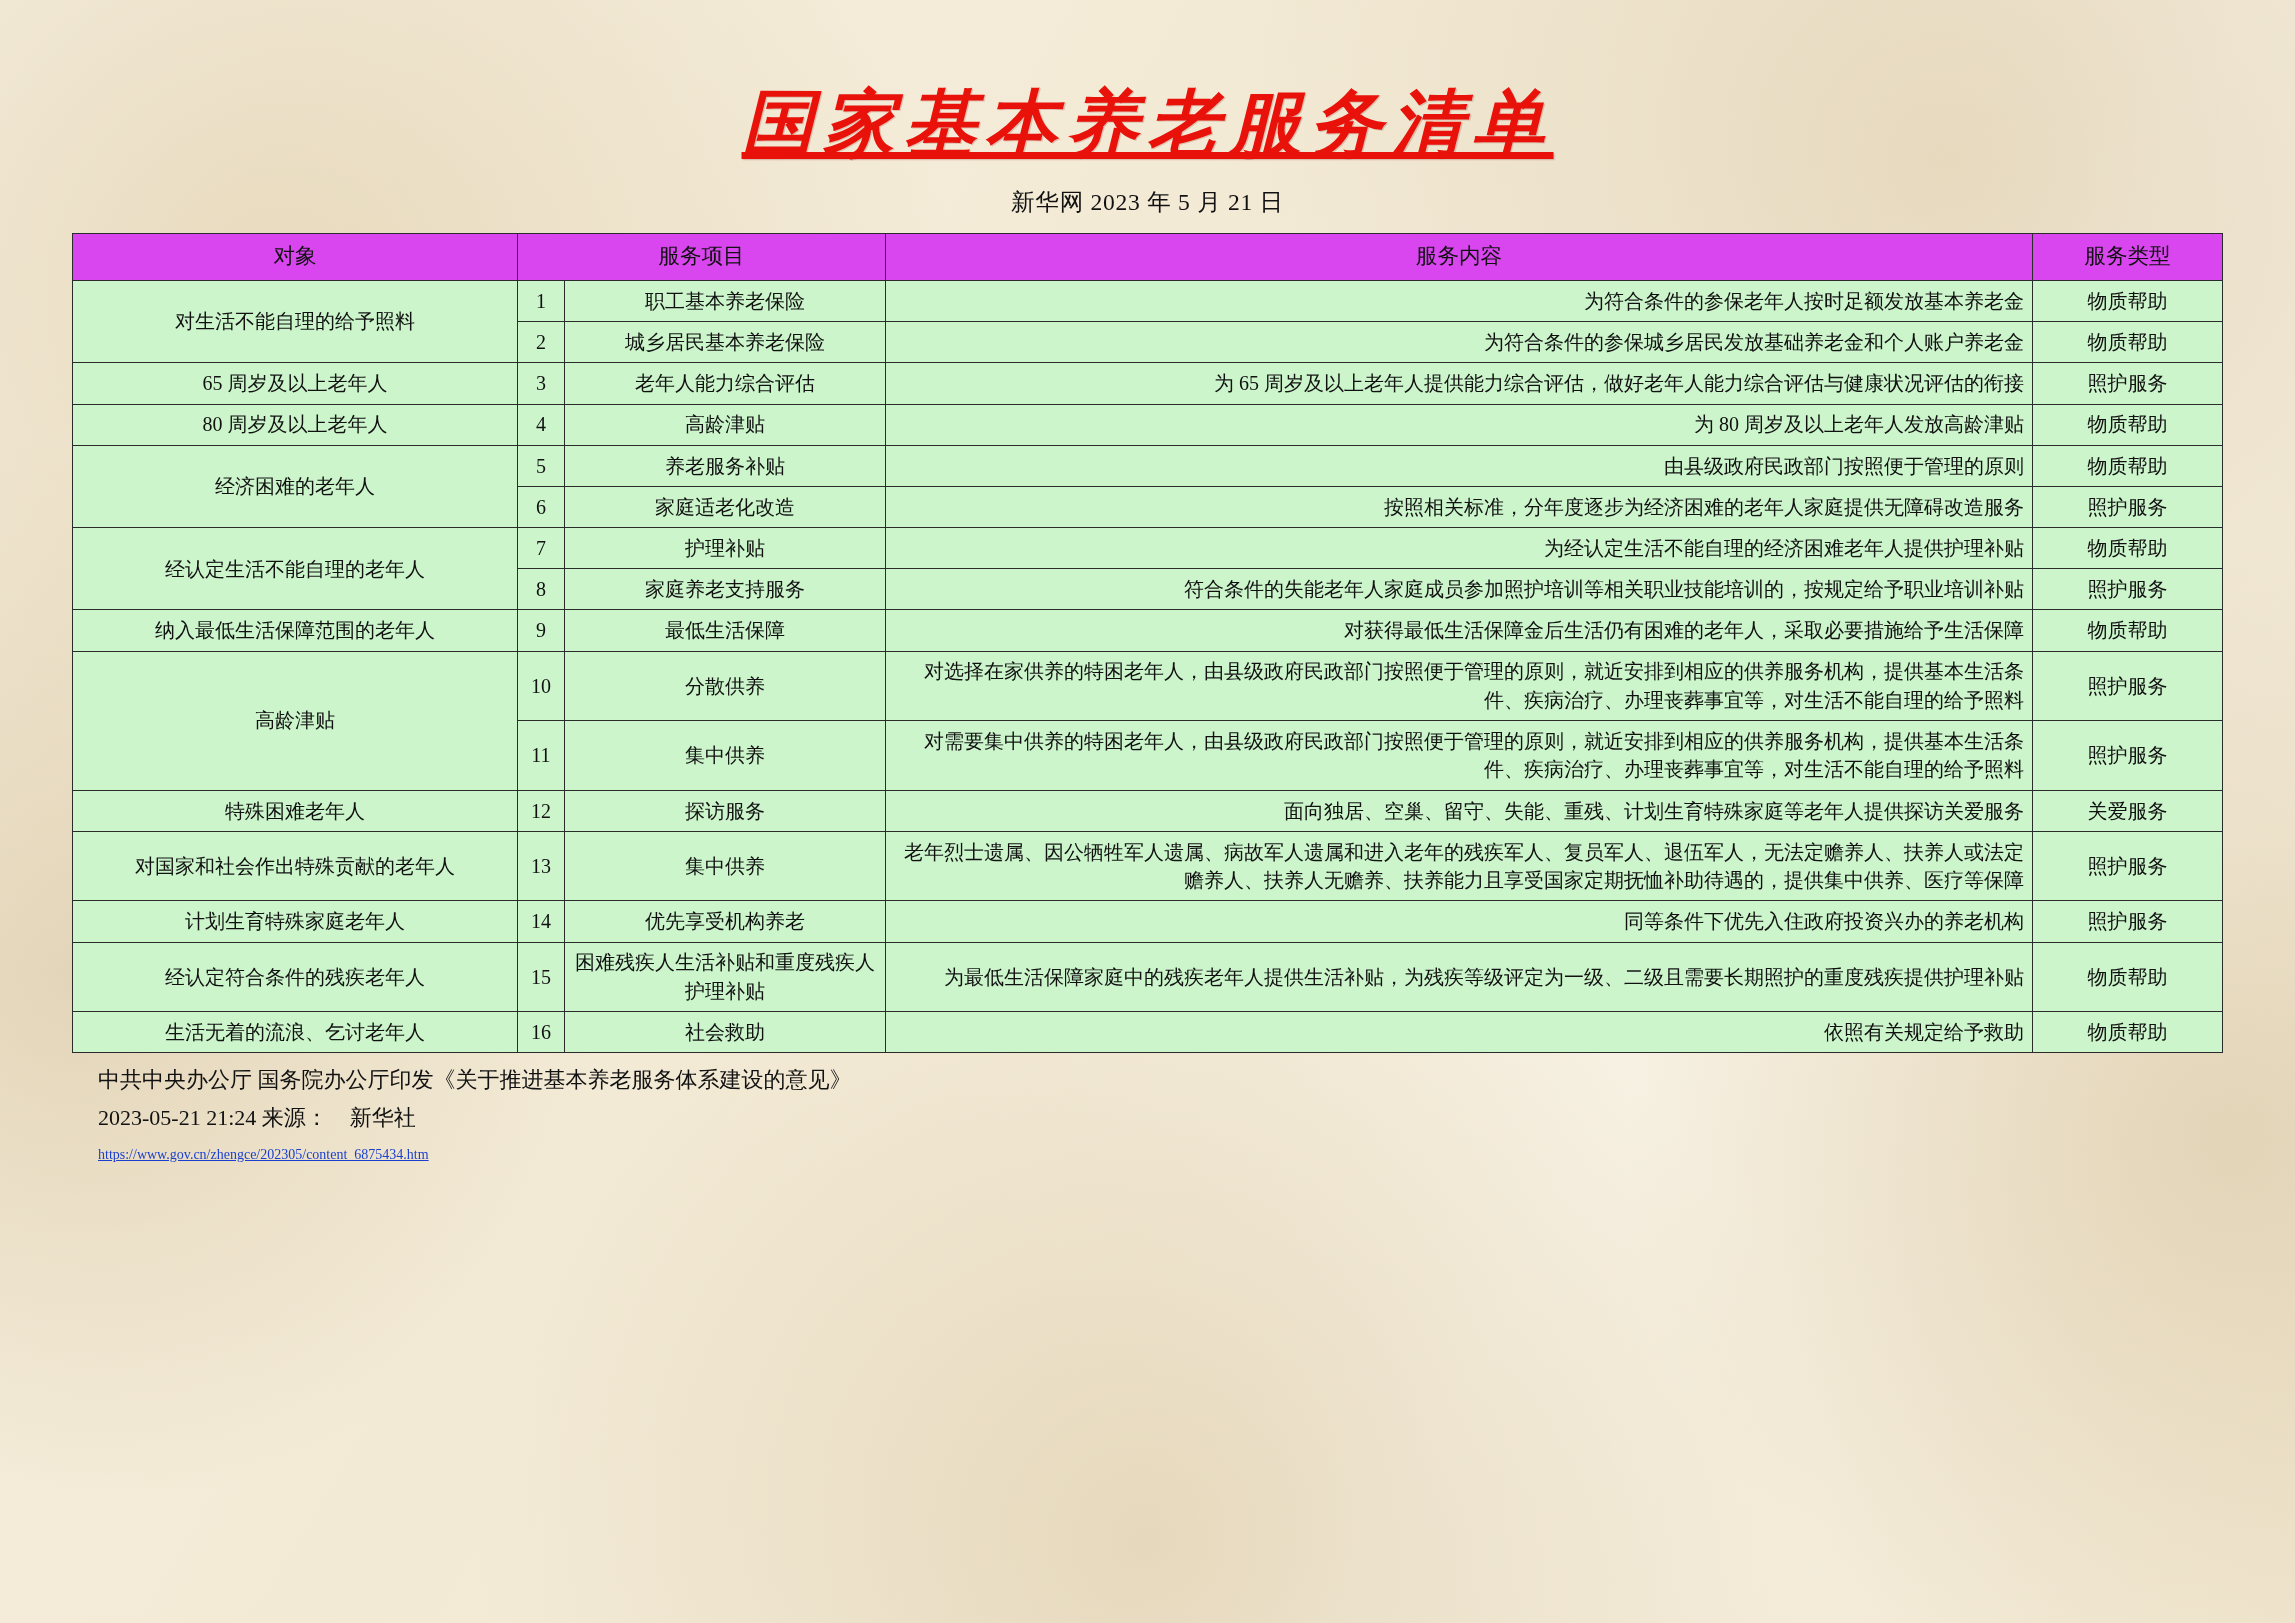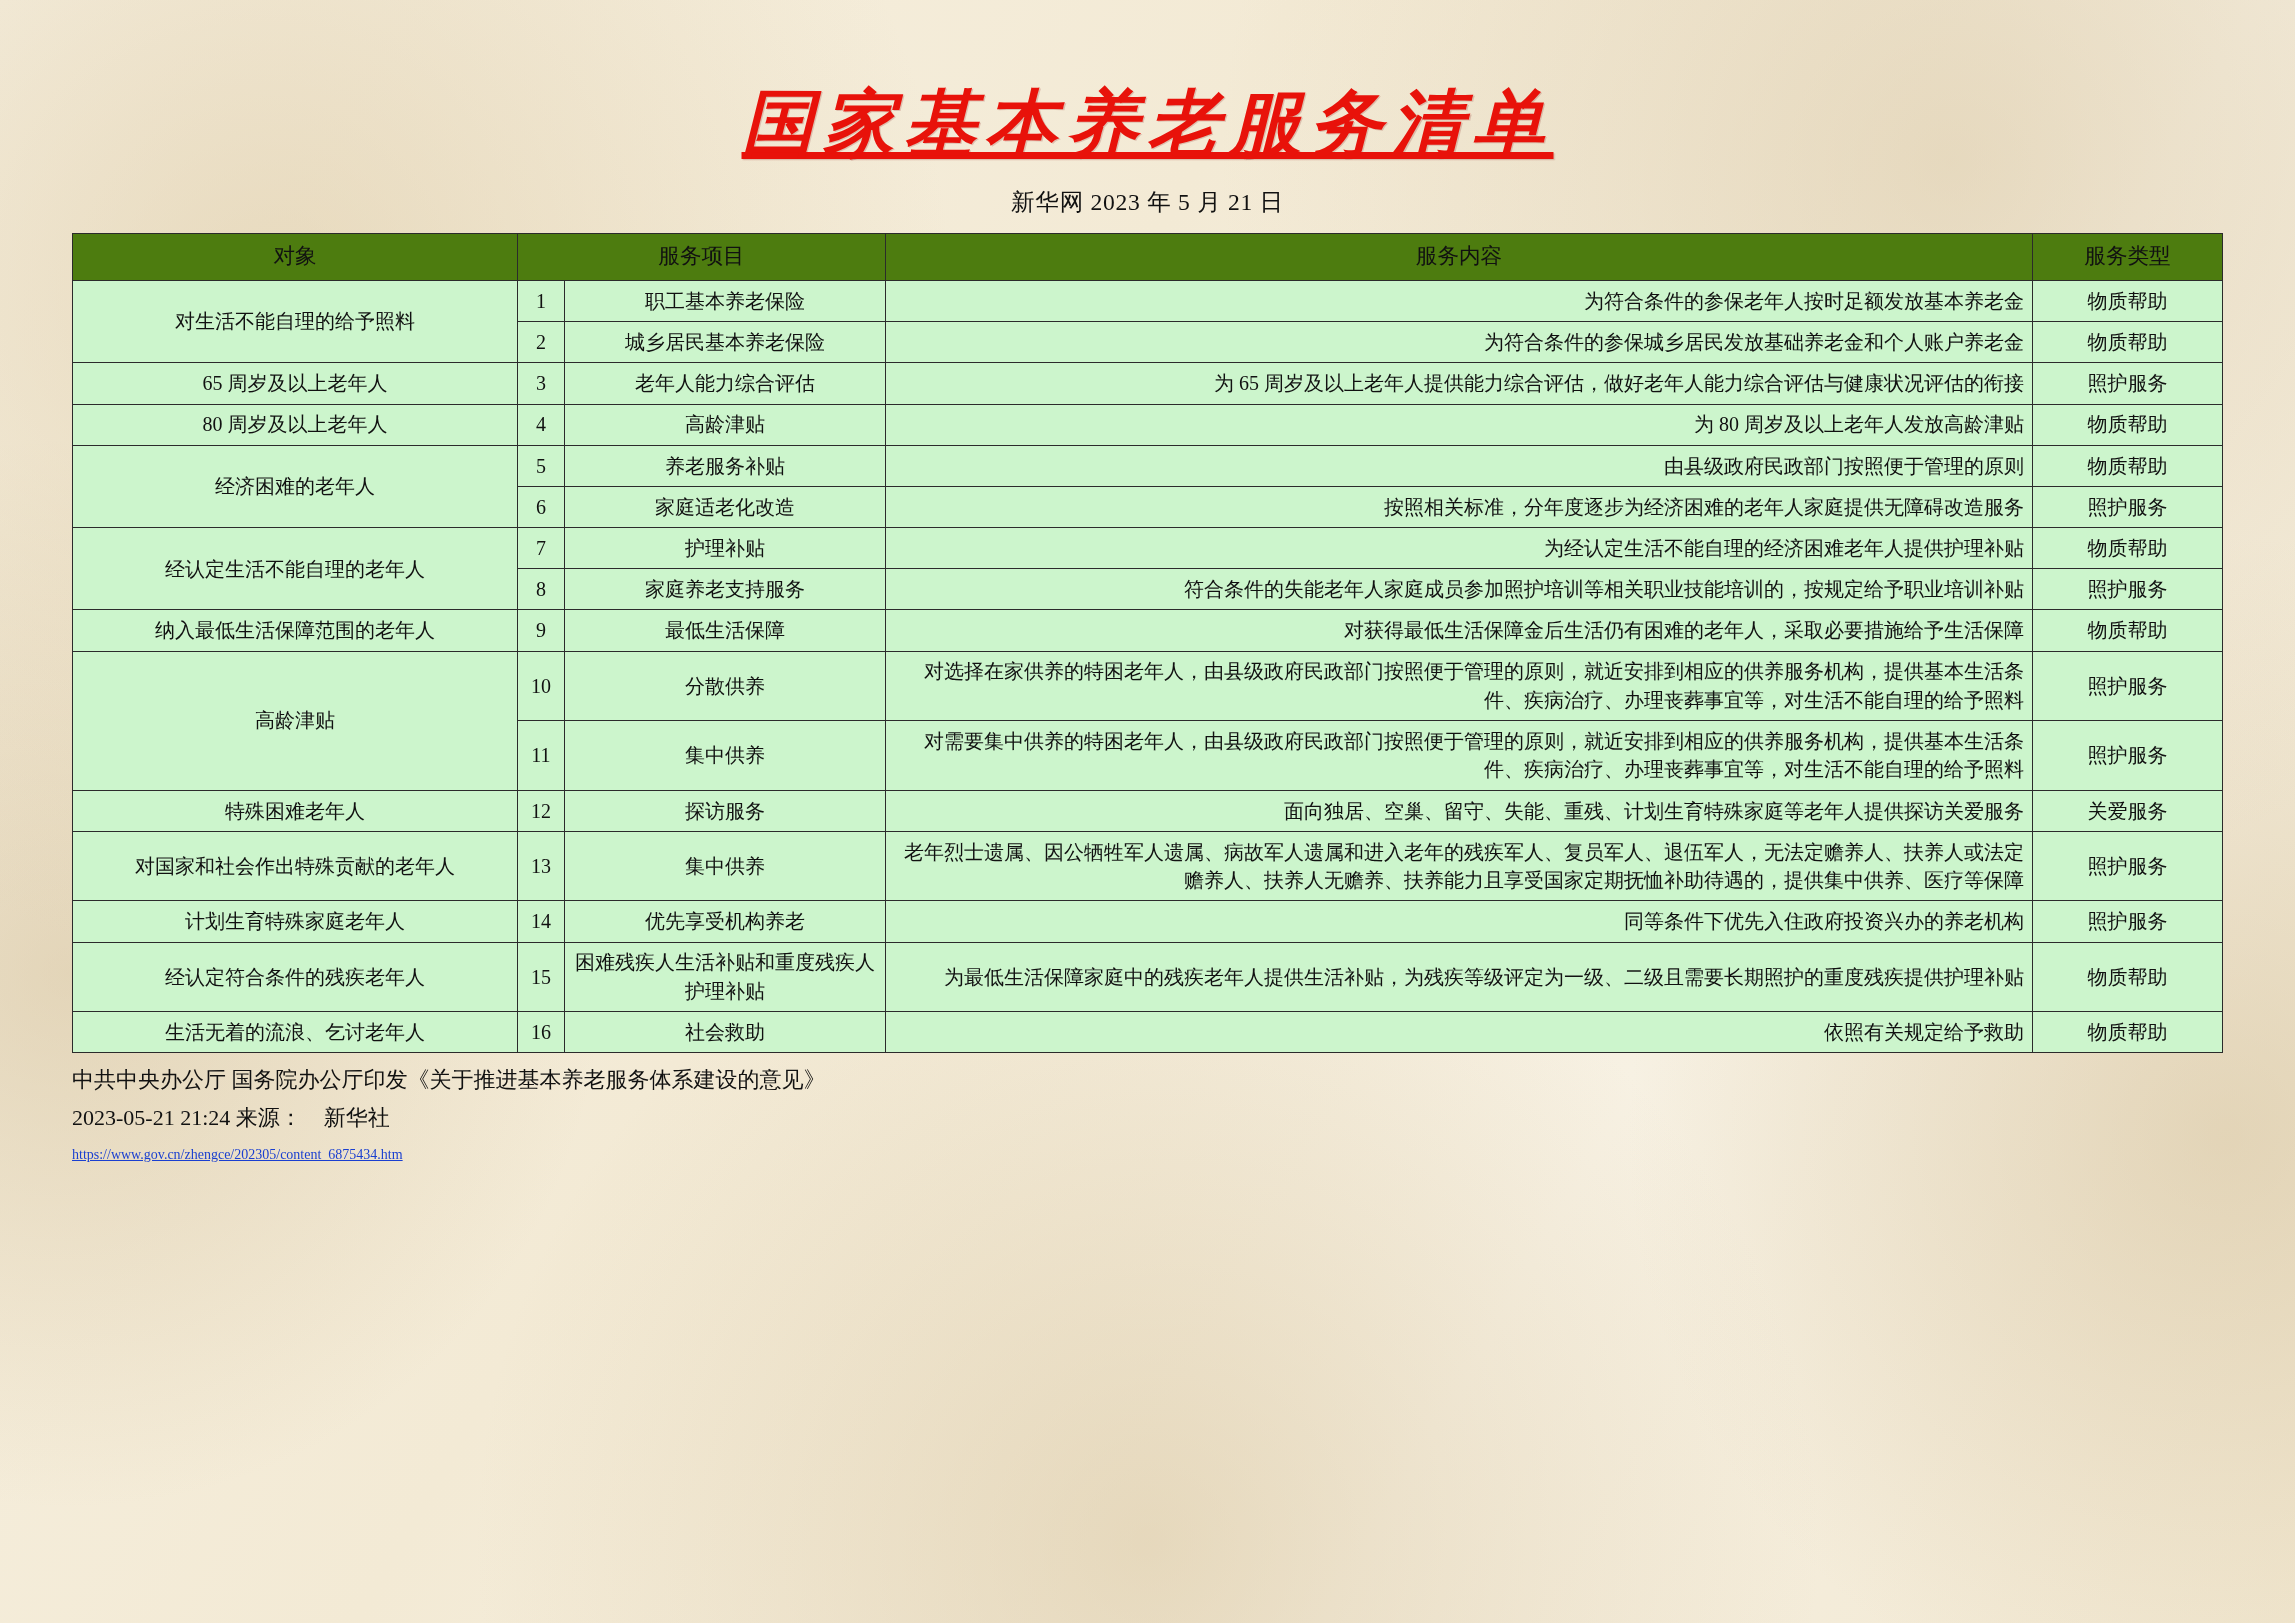--- a/index.html
+++ b/index.html
@@ -63,21 +63,21 @@
     font-size: 20px;
     color: #111;
   }
   table.list td, table.list th {
     border: 1.3px solid #2b2b2b;
     padding: 5.9px 7.9px;
     vertical-align: middle;
     line-height: 1.42;
   }
   table.list thead th {
-    background: #4d7c0f;
+    background: #d946ef;
     font-weight: normal;
     text-align: center;
     font-size: 21.6px;
     padding: 7.9px 5.2px;
   }
   table.list tbody td {
     background: #ccf5cc;
   }
   td.c-obj {
     text-align: center;
@@ -99,20 +99,21 @@
   }
   .col-obj { width: 445px; }
   .col-num { width: 47px; }
   .col-item { width: 321px; }
   .col-type { width: 190px; }
   .footer {
     margin-top: 9.2px;
     font-size: 22px;
     color: #111;
     line-height: 1.55;
+    margin-left: 26px;
   }
   .footer .line2 { margin-top: 3.9px; }
   .footer .src-gap { display: inline-block; width: 22px; }
   .footer a.link {
     color: #1a3fd0;
     text-decoration: underline;
     font-size: 14px;
     display: inline-block;
     margin-top: 6.5px;
     font-family: "Liberation Serif", serif;

